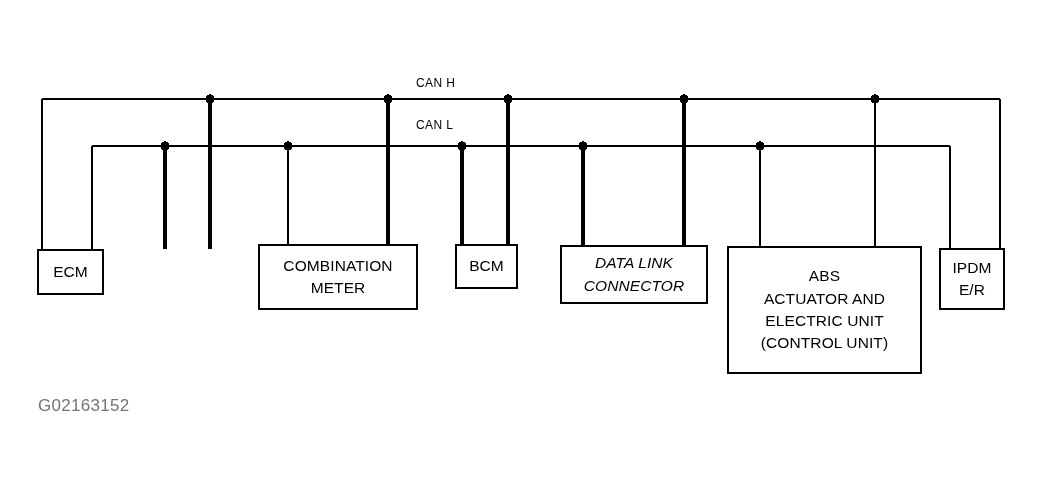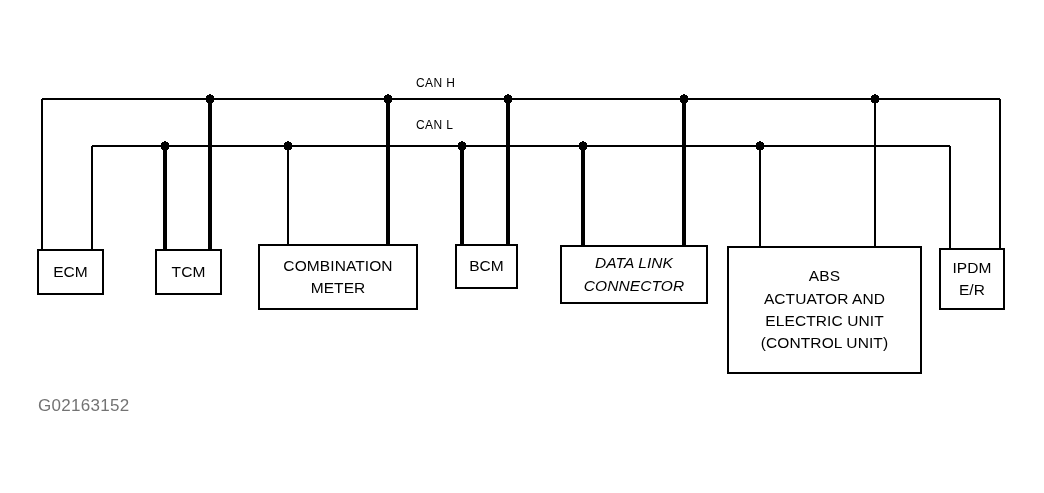--- a/index.html
+++ b/index.html
@@ -103,23 +103,20 @@
       <circle cx="875" cy="99" r="4.6" fill="#000000"></circle>
     </svg>
 
   <div class="bus-label" style="left:413px; top:76px;">CAN H</div>
 
   <div class="bus-label" style="left:413px; top:118px;">CAN L</div>
 
   <div class="unit-box" style="left: 37px; top: 249px; width: 67px; height: 46px;">
       <span class="line">ECM</span>
     </div>
-  <div class="unit-box" style="left: 155px; top: 249px; width: 67px; height: 46px;">
-      <span class="line">TCM</span>
-    </div>
   <div class="unit-box" style="left: 258px; top: 244px; width: 160px; height: 66px;">
       <span class="line">COMBINATION</span>
       <span class="line">METER</span>
     </div>
   <div class="unit-box" style="left: 455px; top: 244px; width: 63px; height: 45px;">
       <span class="line">BCM</span>
     </div>
   <div class="unit-box" style="left: 560px; top: 245px; width: 148px; height: 59px; font-style: italic;">
       <span class="line">DATA LINK</span>
       <span class="line">CONNECTOR</span>

